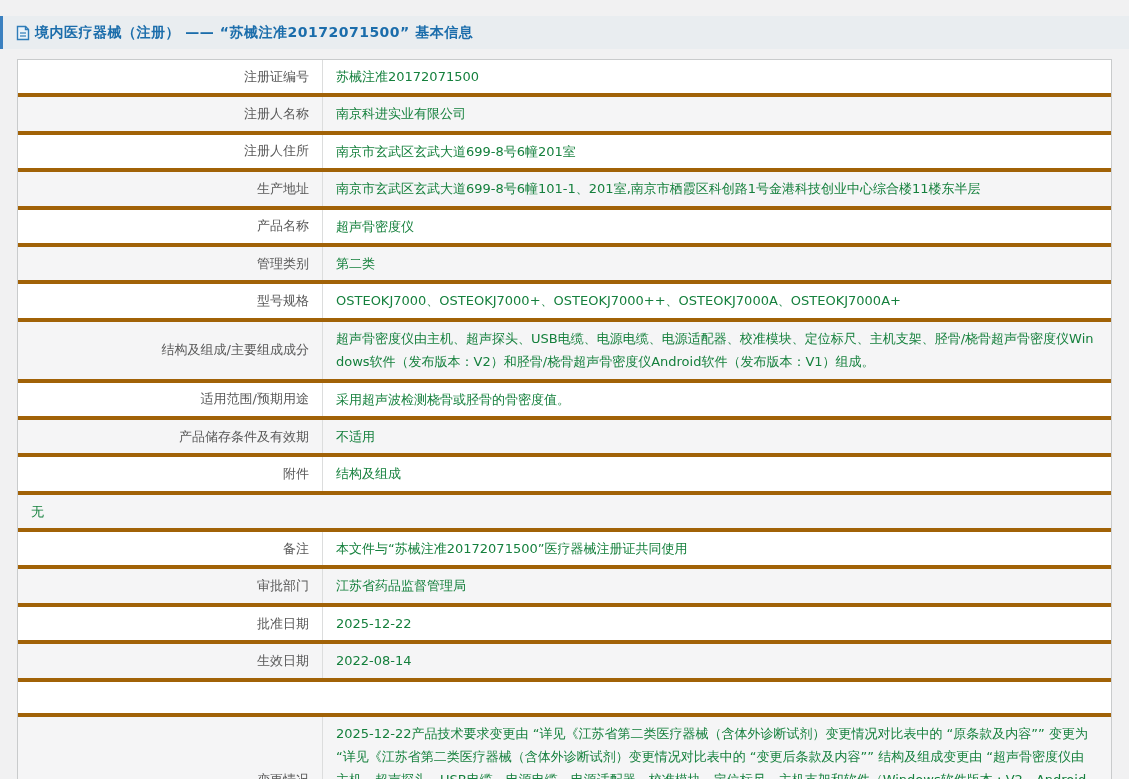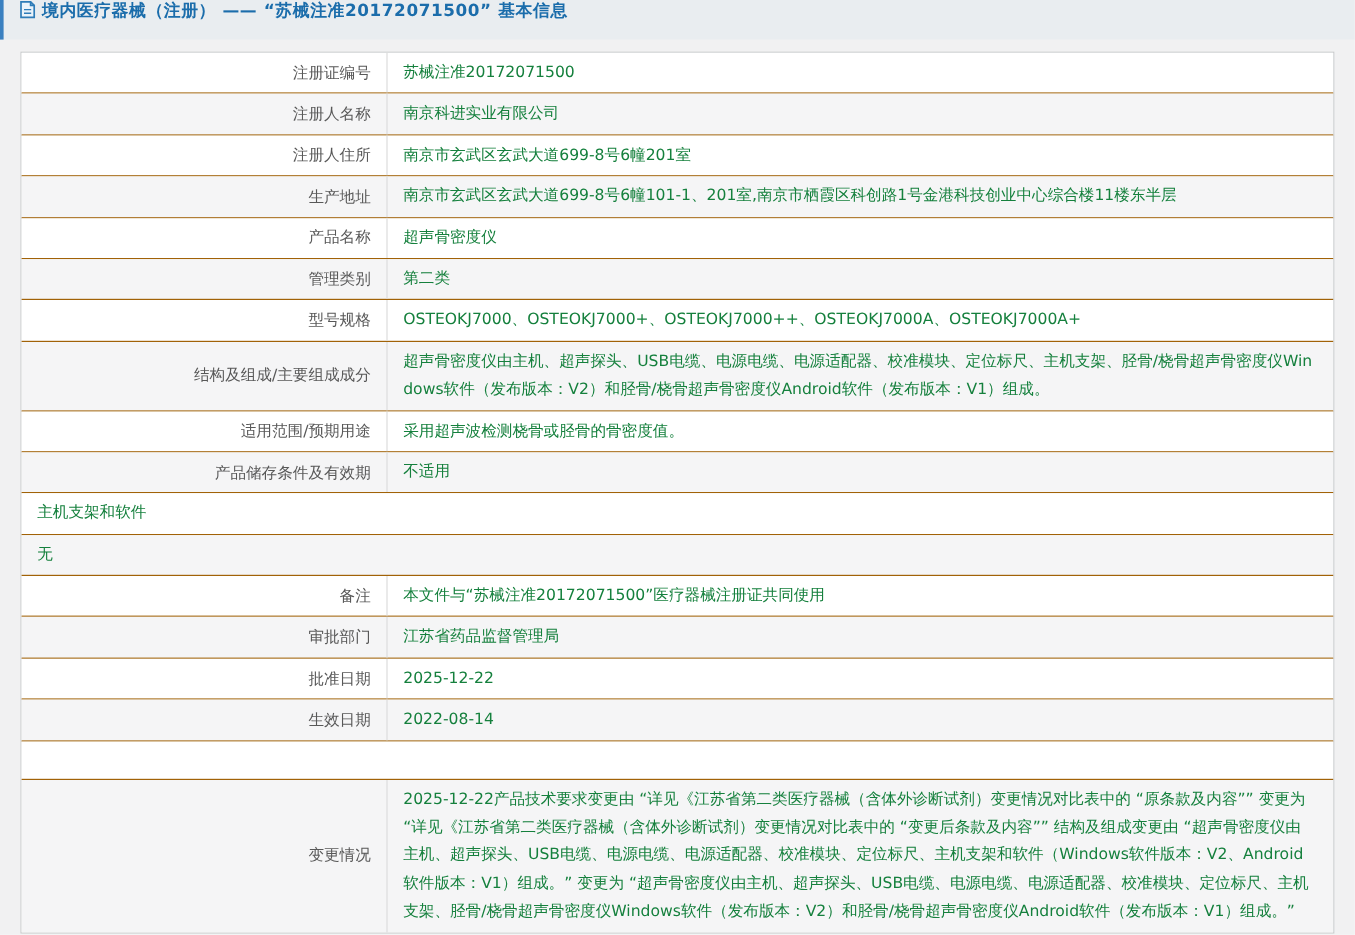--- a/index.html
+++ b/index.html
@@ -4,40 +4,40 @@
 <style>
   html,body{margin:0;padding:0;}
   body{
     width:1129px;height:779px;
     background:#f1f1f2;
     font-family:"DejaVu Sans","Liberation Sans",sans-serif;
     font-size:13px;color:#4f4f4f;
     overflow:hidden;
   }
   .header-band{
-    margin-top:0;
+    margin-top:16px;
     height:33px;
     background:#e9edf0;
     border-left:3px solid #3a80c0;
-    display:flex;align-items:flex-start;
+    display:flex;align-items:center;
     padding-left:13px;
     box-sizing:border-box;
   }
   .doc-icon{display:inline-flex;align-items:center;margin-right:5px;}
   .page-title{
     color:#1b6dab;font-weight:bold;font-size:14px;letter-spacing:0.5px;
   }
   .info-table{
     margin:10px 17px 0 17px;
     background:#ffffff;
     border:1px solid #c9cbcc;
   }
   .row{
     display:flex;align-items:stretch;
-    border-bottom:1px solid #a16207;
+    border-bottom:4px solid #a16207;
     min-height:31px;
     background:#ffffff;
   }
   .row:last-child{border-bottom:none;}
   .row:nth-child(even){background:#f5f5f6;}
   .cell{display:flex;align-items:center;box-sizing:border-box;}
   .cell.label{
     width:305px;flex-shrink:0;
     justify-content:flex-end;text-align:right;
     padding:4px 13px 4px 8px;
@@ -105,21 +105,22 @@
       </div>
       <div class="row">
         <div class="cell label">适用范围/预期用途</div>
         <div class="cell value">采用超声波检测桡骨或胫骨的骨密度值。</div>
       </div>
       <div class="row">
         <div class="cell label">产品储存条件及有效期</div>
         <div class="cell value">不适用</div>
       </div>
       <div class="row">
-        <div class="cell value">主机支架和软件</div>
+        <div class="cell label">附件</div>
+        <div class="cell value">结构及组成</div>
       </div>
       <div class="row">
         <div class="cell value">无</div>
       </div>
       <div class="row">
         <div class="cell label">备注</div>
         <div class="cell value">本文件与“苏械注准20172071500”医疗器械注册证共同使用</div>
       </div>
       <div class="row">
         <div class="cell label">审批部门</div>

